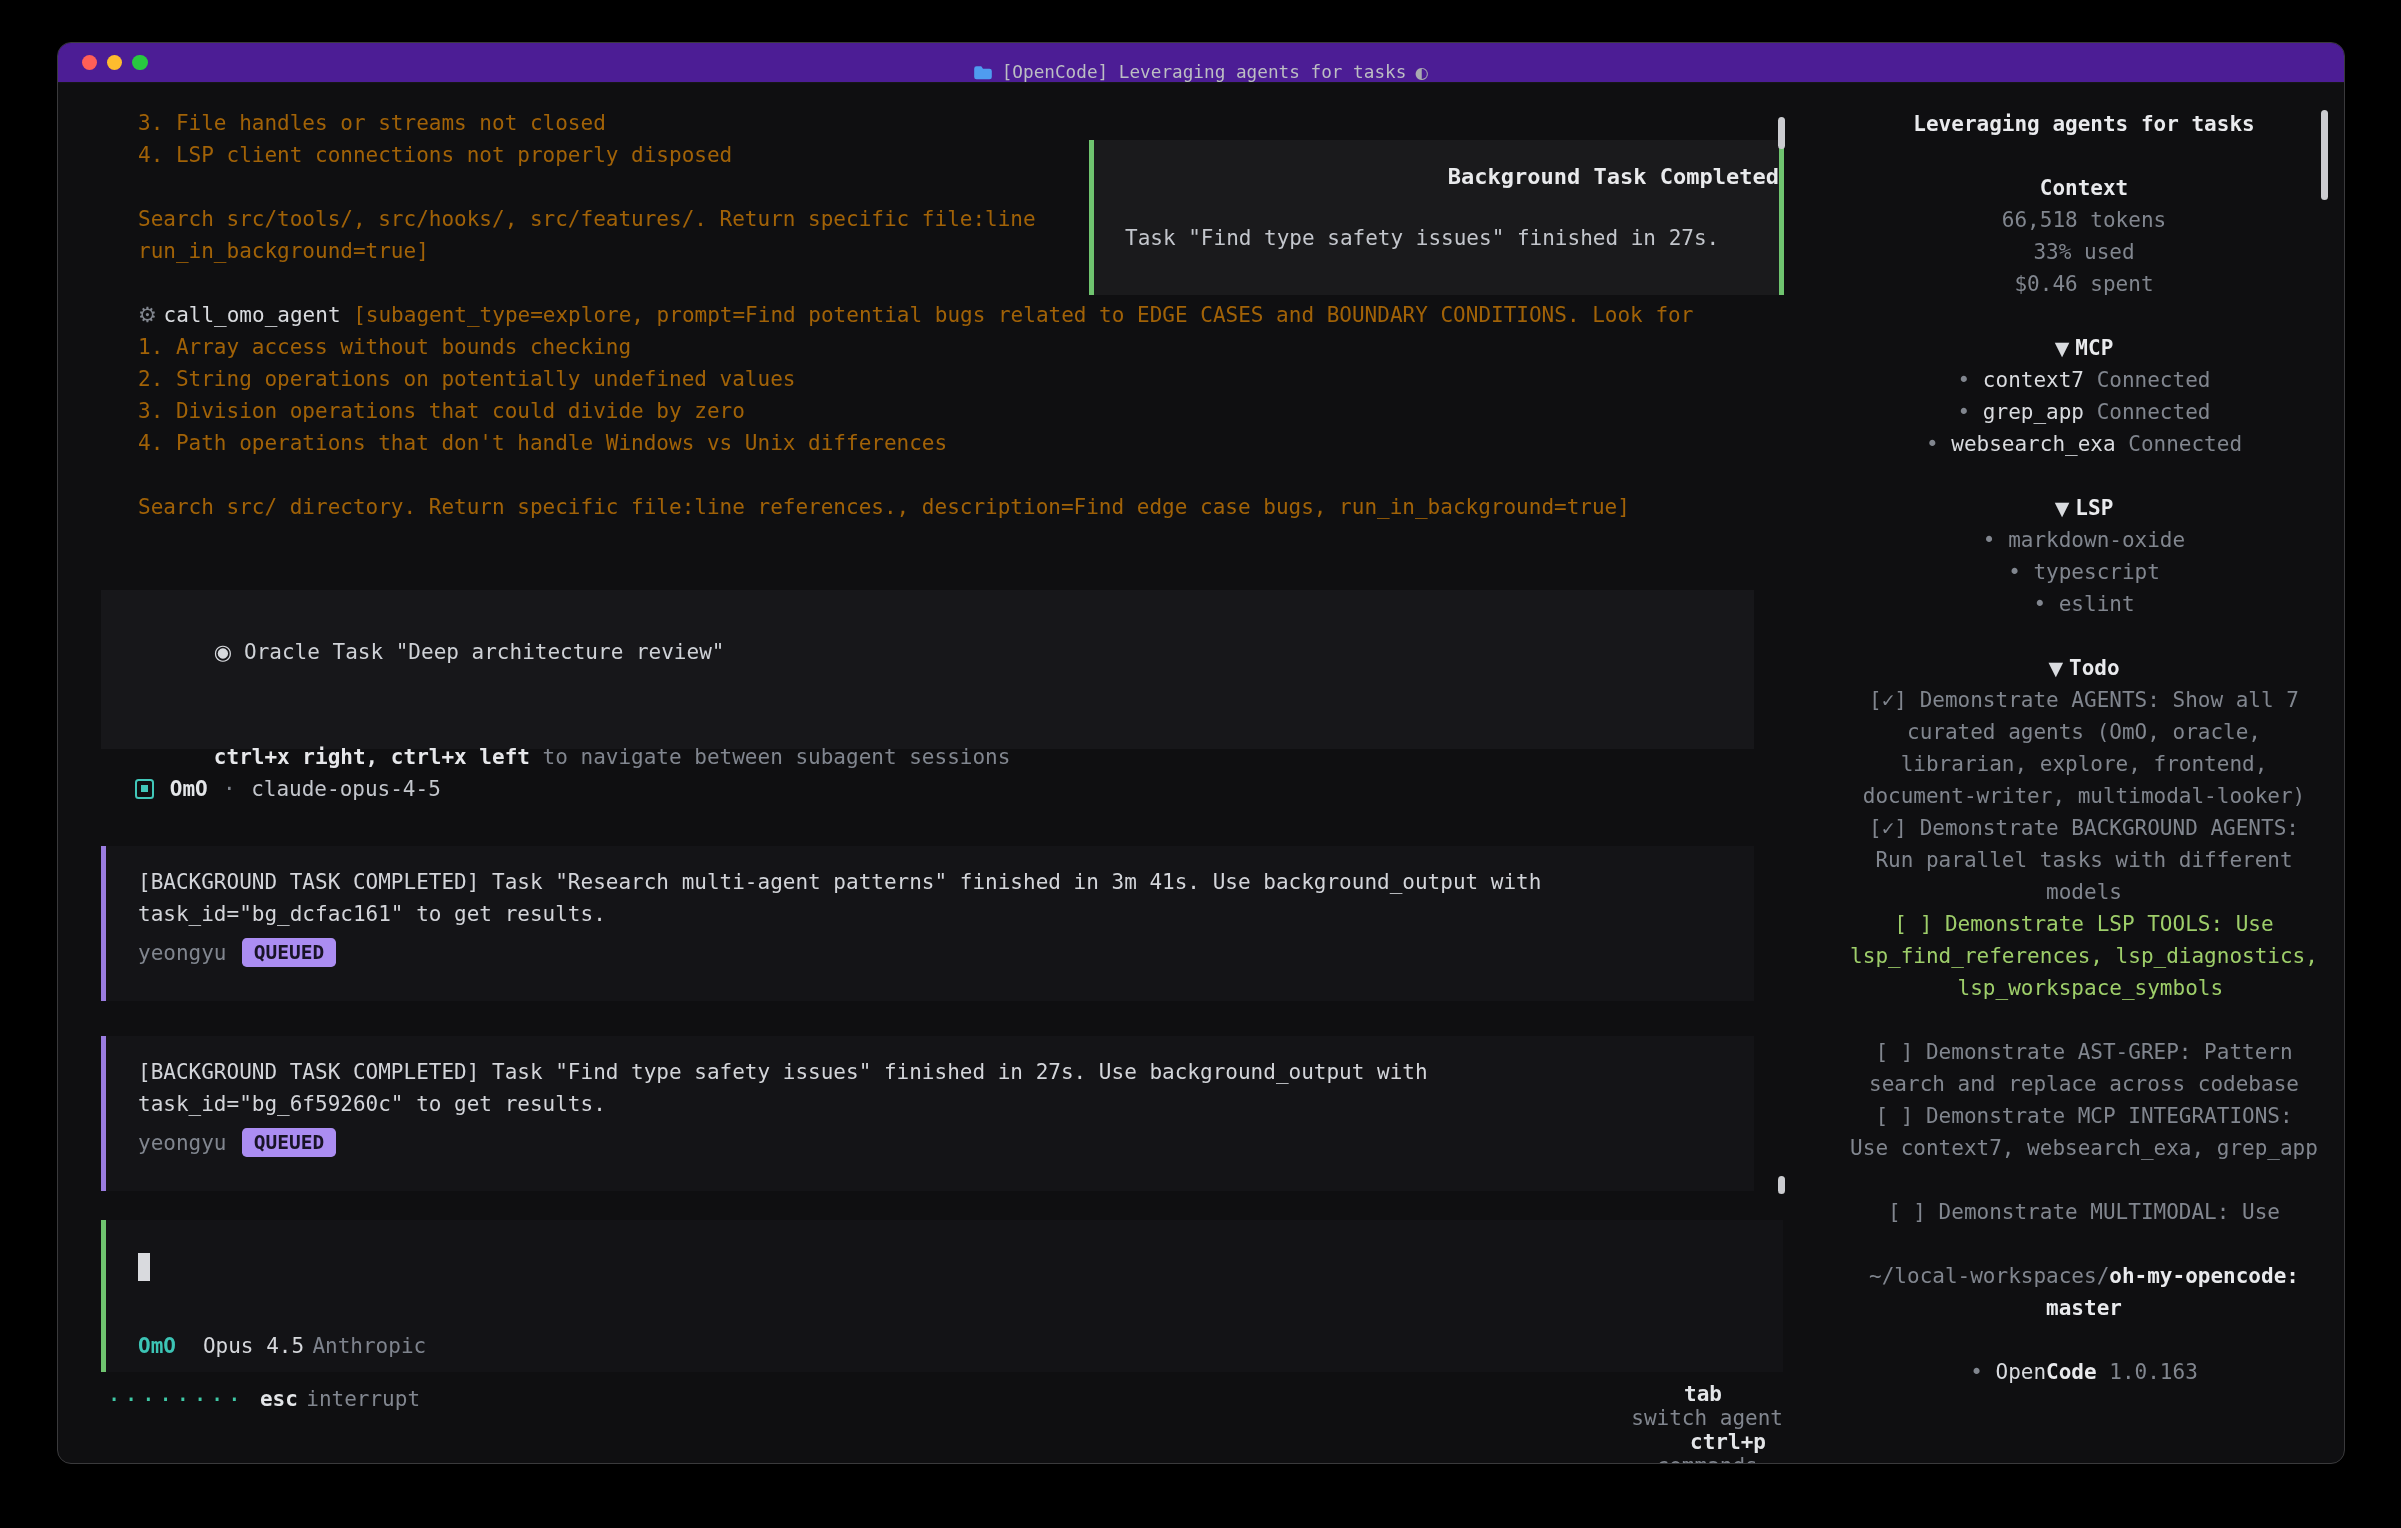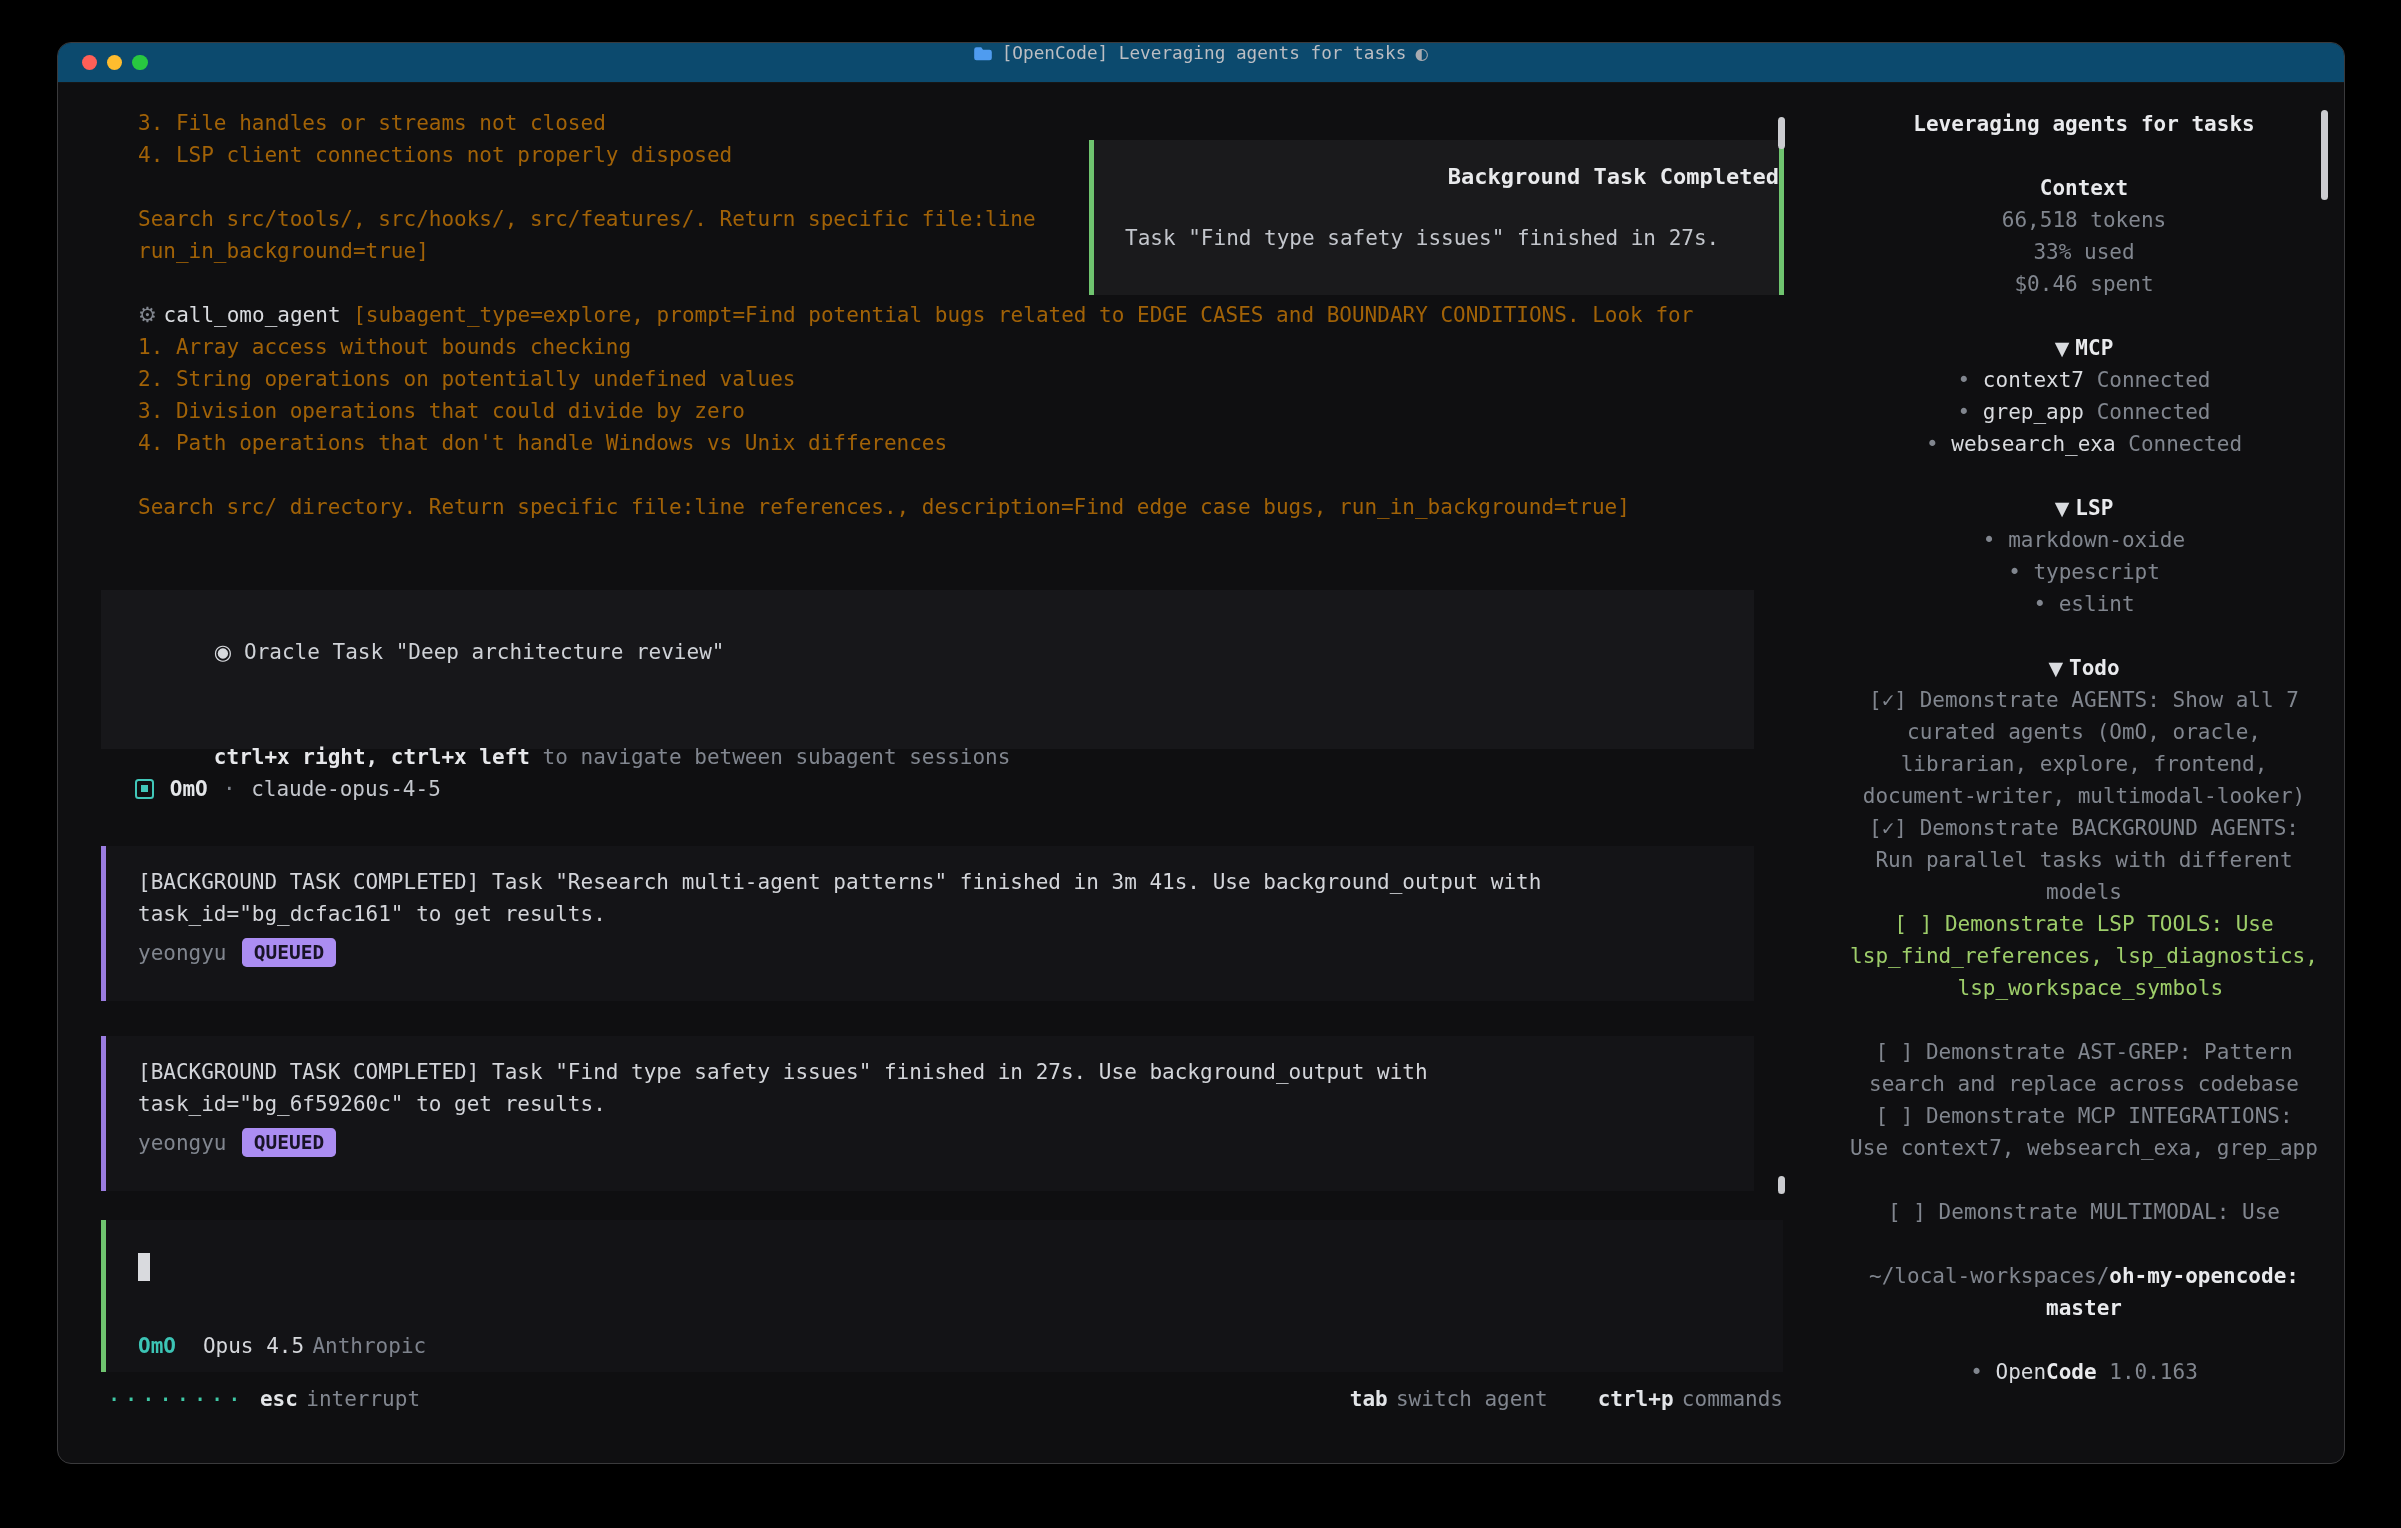--- a/index.html
+++ b/index.html
@@ -2,22 +2,22 @@
 <html style="font-size:9.5px"><head>
 <meta charset="utf-8">
 <style>
   html,body{margin:0;padding:0;background:#000;overflow:hidden;}
   body{width:2401px;height:1528px;position:relative;font-family:"DejaVu Sans Mono","Liberation Mono",monospace;}
 
   .window{position:absolute;left:57px;top:42px;width:2288px;height:1422px;background:#0f0f11;
           border:1.2px solid #3a3a3c;border-radius:14px;box-sizing:border-box;overflow:hidden;}
 
   
-  .titlebar{position:absolute;left:0;top:0;right:0;height:39px;background:#0c4a6e;
-            border-bottom:1.2px solid #161616;display:flex;align-items:flex-start;justify-content:center;}
+  .titlebar{position:absolute;left:0;top:0;right:0;height:39px;background:#4c1d95;
+            border-bottom:1.2px solid #161616;display:flex;align-items:flex-end;justify-content:center;}
   .lights{position:absolute;left:23.6px;top:0;height:100%;display:flex;align-items:center;gap:10px;}
   .light{width:15.4px;height:15.4px;border-radius:50%;border:none;padding:0;}
   .light.red{background:#ff5f57;} .light.yellow{background:#febc2e;} .light.green{background:#28c840;}
   .title-wrap{display:flex;align-items:center;gap:8.3px;color:#bcbec3;font-size:17.7px;}
   .title-suffix{font-family:"DejaVu Sans",sans-serif;font-size:16px;color:#a9abb0;}
 
   
   .c-fg{color:#a16207;} .c-w{color:#d9dbdf;} .c-wb{color:#e9eaed;font-weight:bold;}
   .c-d{color:#81868f;} .c-g{color:#9ece6a;} .c-icon{font-family:"DejaVu Sans",sans-serif;}
 
@@ -65,21 +65,21 @@
   .input-model{position:absolute;left:32px;bottom:14px;font-size:21px;display:flex;align-items:baseline;}
   .im-agent{color:#3cc4b5;font-weight:bold;}
   .im-model{color:#d6d8dc;margin-left:27px;}
   .im-provider{color:#7e838d;margin-left:8.3px;}
 
   
   .statusbar{position:absolute;left:43px;top:1339px;width:1682px;height:33px;font-size:21px;z-index:1;}
   .sb-left{position:absolute;left:5.9px;top:0;display:flex;align-items:center;gap:15.4px;height:33px;}
   .spinner{color:#3fc7a5;letter-spacing:3px;font-size:23.6px;}
   .key{color:#e3e5e8;font-weight:bold;} .keylabel{color:#81868f;}
-  .sb-right{position:absolute;right:0;top:0;display:flex;align-items:center;height:33px;}
+  .sb-right{position:absolute;right:0;top:0;display:flex;align-items:center;height:33px;flex-direction:column;}
   .sb-right .keylabel{margin-left:8.3px;}
   .sb-right .key.second{margin-left:50px;}
 
   
   .sidebar{position:absolute;left:1778px;top:65px;width:496px;font-size:21px;line-height:32px;z-index:1;}
   .sline{white-space:pre;min-height:32px;text-align:center;}
   .sidebar .c-icon{font-size:19px;}
 </style>
 </head>
 <body>

